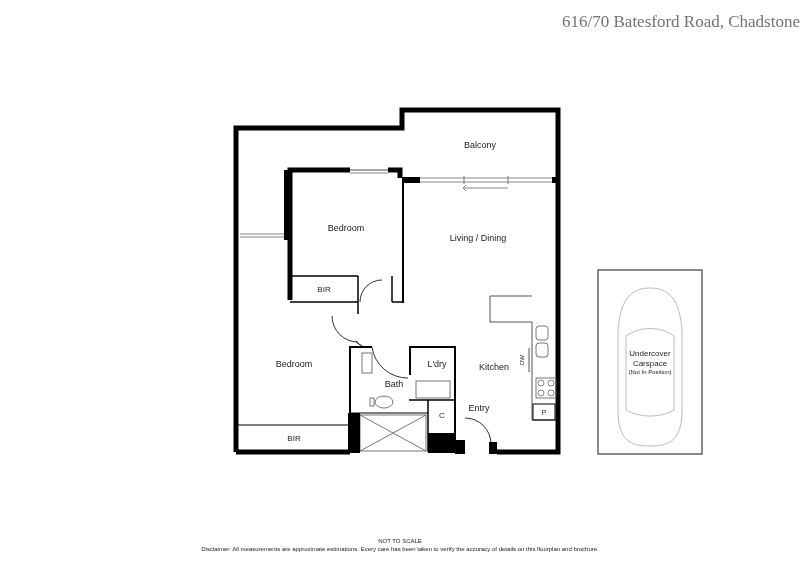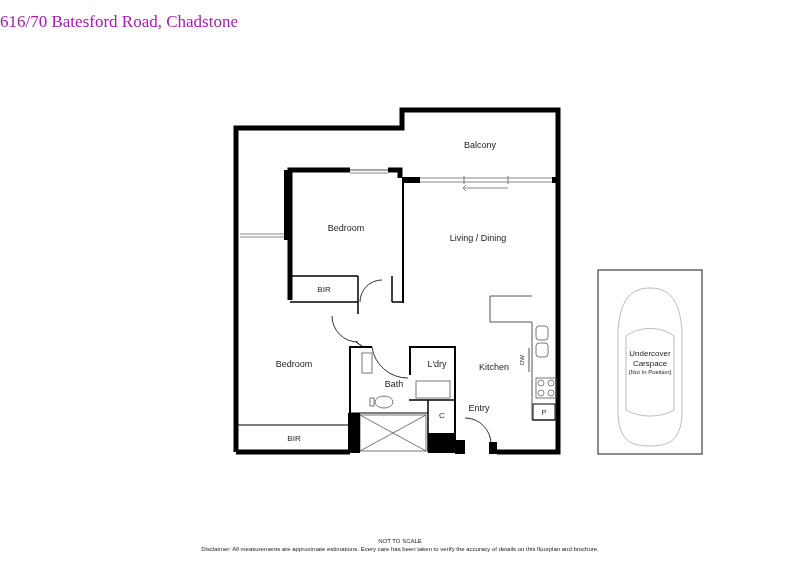--- a/index.html
+++ b/index.html
@@ -1,19 +1,19 @@
 <!DOCTYPE html>
 <html><head>
 <meta charset="utf-8">
 <style>
   html, body { margin: 0; padding: 0; background: #ffffff; }
   body { width: 800px; height: 566px; position: relative; overflow: hidden; }
   .title {
-    position: absolute; left: 0; top: 12px; width: 800px; text-align: left;
-    font-family: "Liberation Serif", "DejaVu Serif", serif; font-size: 17px; color: #a21caf;
+    position: absolute; left: 0; top: 12px; width: 800px; text-align: right;
+    font-family: "Liberation Serif", "DejaVu Serif", serif; font-size: 17px; color: #737373;
   }
   .plan { position: absolute; left: 0; top: 0; width: 800px; height: 566px; }
   .lbl { font-family: "Liberation Sans", "DejaVu Sans", sans-serif; fill: #222; }
   .footer1, .footer2 {
     position: absolute; left: 0; width: 800px; text-align: center;
     font-family: "Liberation Sans", "DejaVu Sans", sans-serif; color: #222;
   }
   .footer1 { top: 538px; font-size: 6px; }
   .footer2 { top: 546px; font-size: 6px; }
 </style>

